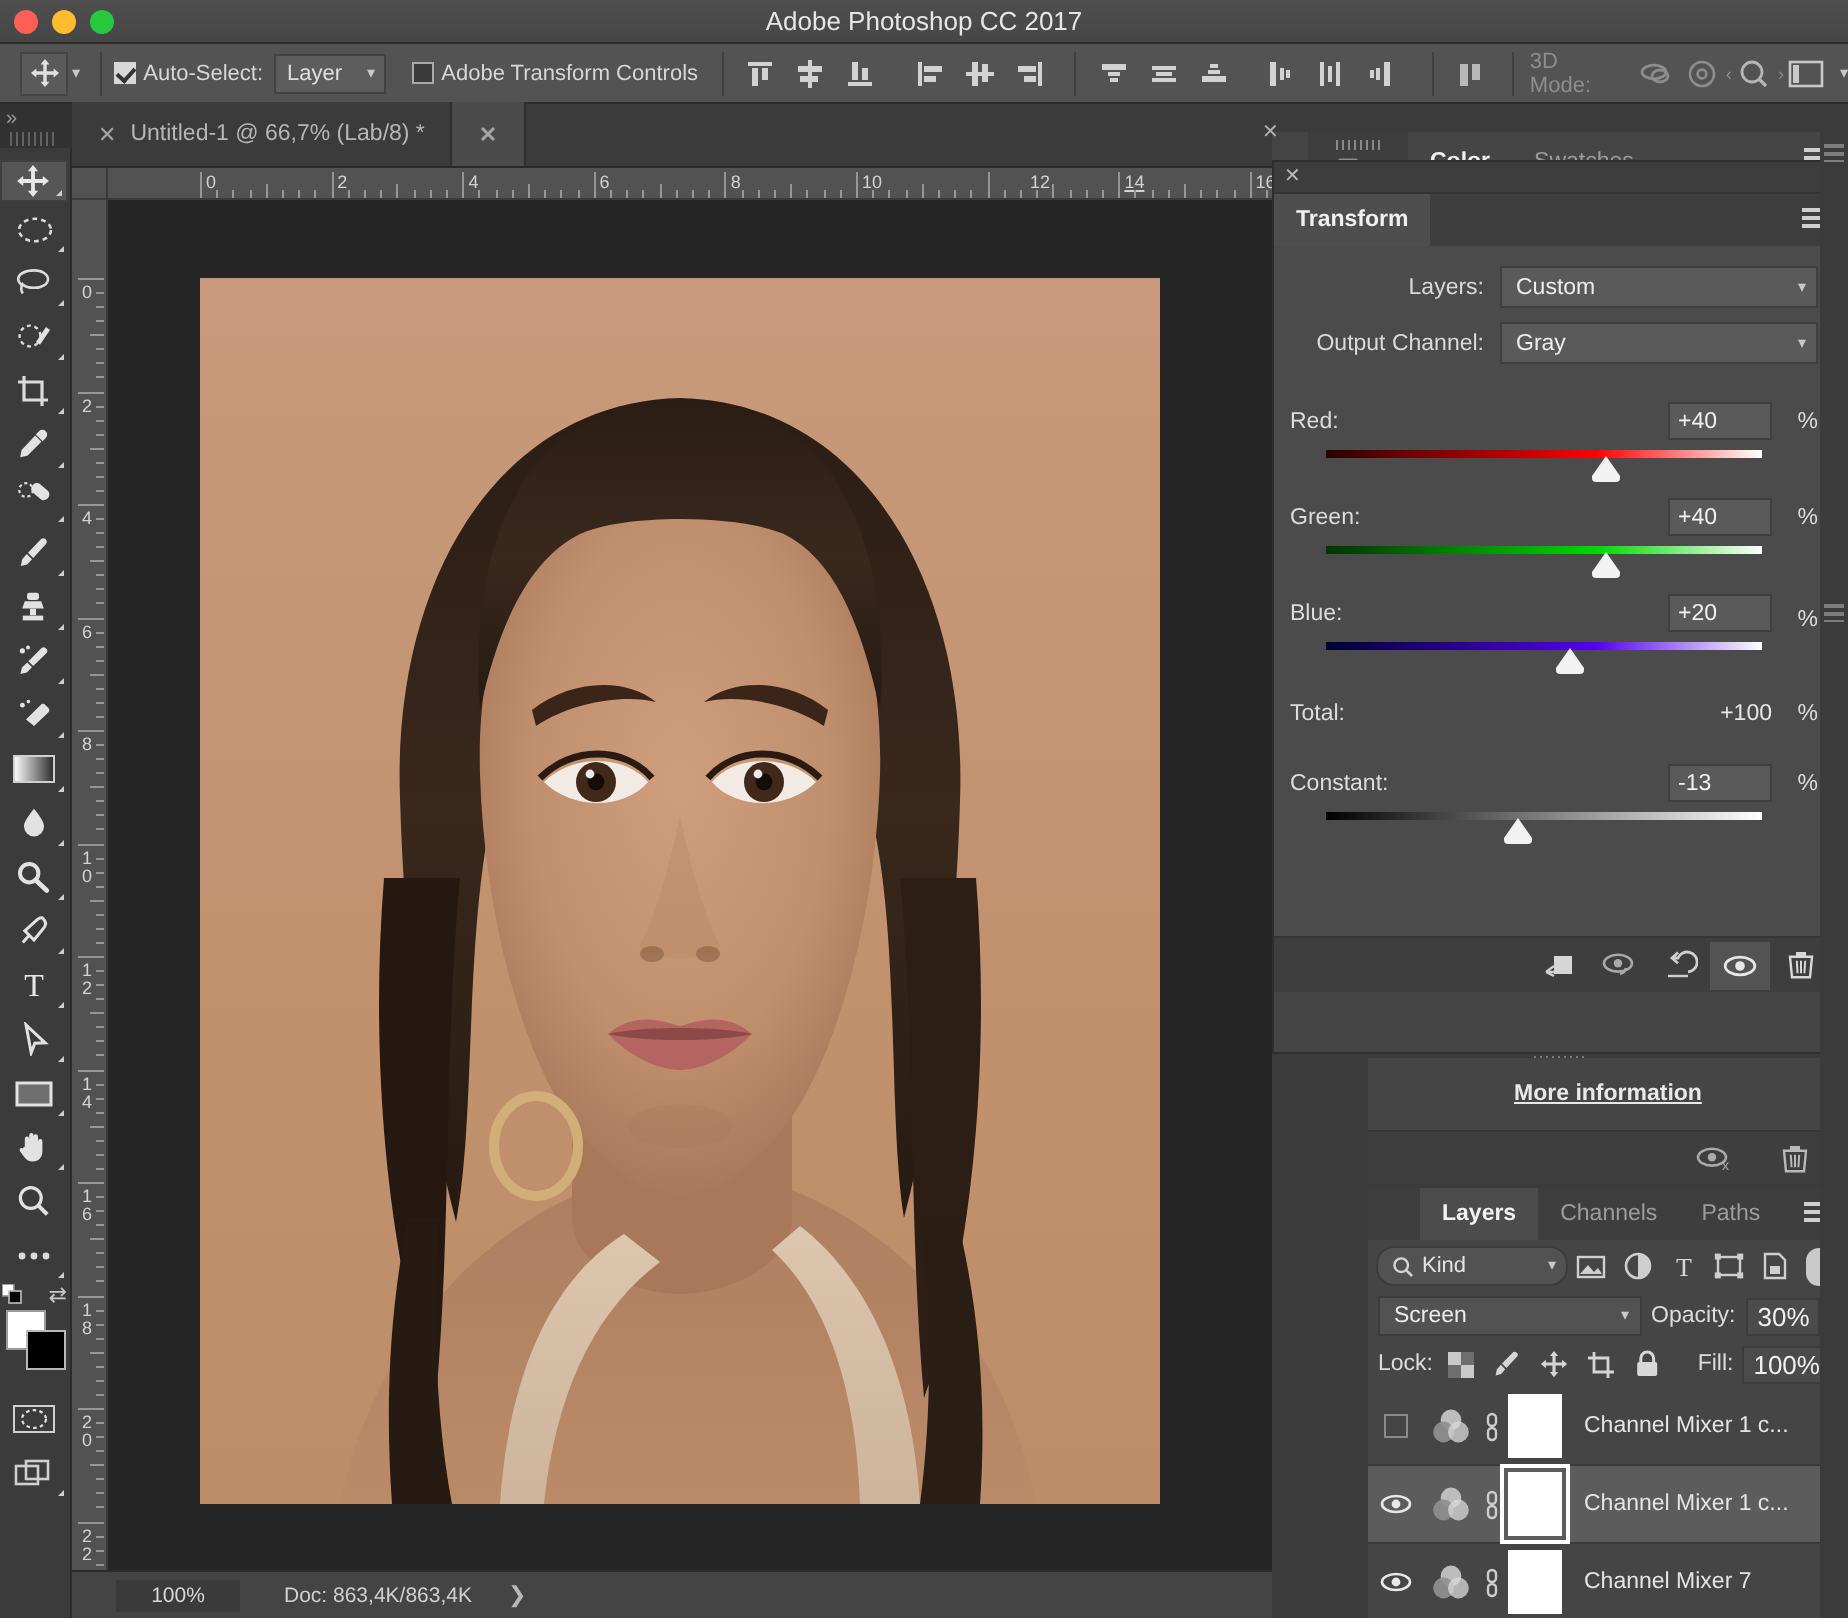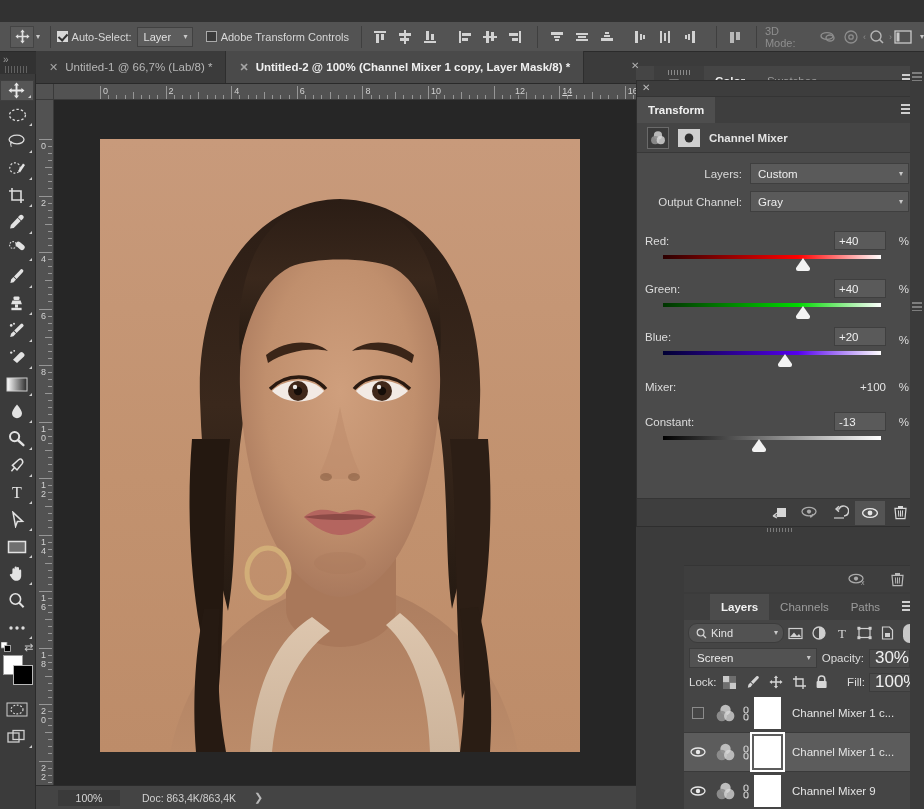--- a/index.html
+++ b/index.html
@@ -185,21 +185,21 @@
   .ltab.active{background:#4c4c4c;color:#f2f2f2;font-weight:bold;}
   .filterrow{height:26px;display:flex;align-items:center;gap:0;padding:0 4px;background:#454545;}
   .kindsel{width:96px;height:20px;background:#525252;border:1px solid #3c3c3c;border-radius:9px;
      display:flex;align-items:center;justify-content:space-between;padding:0 5px 0 7px;color:#e3e3e3;font-size:11px;}
   .ficon{width:23px;height:22px;display:flex;align-items:center;justify-content:center;}
   .toggle-pill{width:13px;height:19px;border-radius:7px;background:#c9c9c9;margin-left:4px;}
   .blendrow{height:24px;display:flex;align-items:center;gap:5px;padding:0 5px;}
   .blendsel{width:150px;height:20px;background:#525252;border:1px solid #3c3c3c;color:#ececec;font-size:11.5px;
      display:flex;align-items:center;justify-content:space-between;padding:0 5px 0 7px;}
   .opcl{font-size:11.5px;color:#dcdcdc;}
-  .opval{width:42px;height:19px;background:#4b4b4b;border:1px solid #3c3c3c;color:#f0f0f0;font-size:17px;
+  .opval{width:42px;height:19px;background:#4b4b4b;border:1px solid #3c3c3c;color:#f0f0f0;font-size:13px;
      display:flex;align-items:center;padding-left:5px;}
   .lockrow{height:24px;display:flex;align-items:center;gap:4px;padding:0 5px;}
   .lrow{height:39px;display:flex;align-items:center;border-bottom:1px solid #3a3a3a;background:#454545;}
   .lrow.active{background:#5c5c5c;}
   .eyecell{width:28px;height:39px;display:flex;align-items:center;justify-content:center;}
   .emptybox{width:12px;height:12px;border:1px solid #8b8b8b;}
   .lthumb{width:26px;height:26px;display:flex;align-items:center;justify-content:center;}
   .linkic{width:16px;display:flex;align-items:center;justify-content:center;}
   .maskthumb{width:27px;height:32px;background:#fff;}
   .maskthumb.sel2{outline:2px solid #fff;outline-offset:2px;}
@@ -212,20 +212,28 @@
   .rcloseX{position:absolute;left:631px;top:60px;color:#b0b0b0;font-size:10px;}
 
   
   .portrait{position:absolute;inset:0;}
 </style>
 </head>
 <body>
 
 <div id="app">
 
+  <div class="titlebar">
+    <div class="tl-lights">
+      <div class="tl-dot tl-red"></div>
+      <div class="tl-dot tl-yellow"></div>
+      <div class="tl-dot tl-green"></div>
+    </div>
+    <div class="tl-title">Adobe Photoshop CC 2017</div>
+  </div>
 
   <div class="optionsbar">
     <div class="opt-tool">
       <div class="tbox">
         <svg width="15" height="15" viewBox="0 0 16 16">
             <path d="M8 0.5 L10.4 3.4 L8.9 3.4 L8.9 7.1 L12.6 7.1 L12.6 5.6 L15.5 8 L12.6 10.4 L12.6 8.9 L8.9 8.9 L8.9 12.6 L10.4 12.6 L8 15.5 L5.6 12.6 L7.1 12.6 L7.1 8.9 L3.4 8.9 L3.4 10.4 L0.5 8 L3.4 5.6 L3.4 7.1 L7.1 7.1 L7.1 3.4 L5.6 3.4 Z" fill="#e0e0e0"></path>
           </svg>
       </div>
       <span class="caret">▾</span>
     </div>
@@ -382,21 +390,20 @@
   <div class="tl-collapse">»</div>
   <div class="tl-grip"></div>
 
   <div class="tabbar">
     <div class="dtab">
       <span class="xglyph">✕</span>
       <span>Untitled-1 @ 66,7% (Lab/8) *</span>
     </div>
     <div class="dtab active">
       <span class="xglyph">✕</span>
-      <span>Untitled-2 @ 100% (Channel Mixer 1 copy, Layer Mask/8) *</span>
     </div>
   </div>
 
   <div class="toolbar">
     <div class="tool sel">
       <svg width="17" height="17" viewBox="0 0 16 16">
           <path d="M8 0.5 L10.4 3.4 L8.9 3.4 L8.9 7.1 L12.6 7.1 L12.6 5.6 L15.5 8 L12.6 10.4 L12.6 8.9 L8.9 8.9 L8.9 12.6 L10.4 12.6 L8 15.5 L5.6 12.6 L7.1 12.6 L7.1 8.9 L3.4 8.9 L3.4 10.4 L0.5 8 L3.4 5.6 L3.4 7.1 L7.1 7.1 L7.1 3.4 L5.6 3.4 Z" fill="#e8e8e8"></path>
         </svg>
       <i class="tri"></i>
     </div>
@@ -860,35 +867,20 @@
 
     <div class="propspanel">
       <div class="prop-titlebar">
         <span class="prop-close">✕</span>
         <span class="prop-collapse">«</span>
       </div>
       <div class="prop-tabrow">
         <div class="prop-tab">Transform</div>
         <div class="hammenu" style="top:7px"></div>
       </div>
-      <div class="prop-head">
-        <div class="adjicon">
-          <svg width="16" height="16">
-              <circle cx="8" cy="5.4" r="4.1" fill="#b8b8b8"></circle>
-              <circle cx="5.2" cy="10.2" r="4.1" fill="#8e8e8e" opacity=".92"></circle>
-              <circle cx="10.8" cy="10.2" r="4.1" fill="#d9d9d9" opacity=".8"></circle>
-            </svg>
-        </div>
-        <div class="maskicon">
-          <svg width="16" height="12">
-              <ellipse cx="8" cy="6" rx="4.3" ry="4.6" fill="#2f2f2f"></ellipse>
-            </svg>
-        </div>
-        <span class="prop-head-title">Channel Mixer</span>
-      </div>
 
       <div class="prop-body">
         <div class="prop-scroll">
             <i></i>
           </div>
 
         <div class="row">
           <span class="rowlabel">Layers:</span>
           <div class="sel">
             <span>Custom</span>
@@ -941,21 +933,21 @@
               <span class="pct">%</span>
             </span>
           </div>
           <div class="track-wrap">
             <div class="track" style="background:linear-gradient(90deg,#000033,#5500ee 62%,#ffffff)"></div>
             <div class="thumb" style="left:53%"></div>
           </div>
         </div>
 
         <div class="totalrow">
-          <span class="chname">Mixer:</span>
+          <span class="chname">Total:</span>
           <span style="display:flex;align-items:center">
             <span class="totalval">+100</span>
             <span class="pct">%</span>
           </span>
         </div>
 
         <div>
           <div class="chrow">
             <span class="chname">Constant:</span>
             <span style="display:flex;align-items:center">
@@ -1005,20 +997,23 @@
               <line x1="7.5" y1="5.4" x2="7.5" y2="11.6" stroke="#d8d8d8" stroke-width="1"></line>
               <line x1="9.6" y1="5.4" x2="9.2" y2="11.6" stroke="#d8d8d8" stroke-width="1"></line>
             </svg>
         </div>
       </div>
       <div class="prop-grip">
           <div class="gripdots"></div>
         </div>
     </div>
 
+    <div class="moreinfo">
+      <span>More information</span>
+    </div>
     <div class="mi-footer">
       <div class="fbtn">
         <svg width="20" height="15">
             <ellipse cx="9" cy="6.6" rx="7" ry="4.2" fill="none" stroke="#a9a9a9" stroke-width="1.3"></ellipse>
             <circle cx="9" cy="6.6" r="2.1" fill="#a9a9a9"></circle>
             <text x="14" y="13" font-size="7" fill="#a9a9a9" font-family="Liberation Sans, sans-serif">x</text>
           </svg>
       </div>
       <div class="fbtn">
         <svg width="15" height="15">
@@ -1192,21 +1187,21 @@
               <circle cx="14.2" cy="13" r="5.2" fill="#d9d9d9" opacity=".75"></circle>
             </svg>
         </div>
         <div class="linkic">
           <svg width="10" height="15">
               <rect x="3" y="1" width="4" height="6" rx="2" fill="none" stroke="#cdcdcd" stroke-width="1.2"></rect>
               <rect x="3" y="8" width="4" height="6" rx="2" fill="none" stroke="#cdcdcd" stroke-width="1.2"></rect>
             </svg>
         </div>
         <div class="maskthumb"></div>
-        <span class="lname">Channel Mixer 9</span>
+        <span class="lname">Channel Mixer 7</span>
       </div>
 
     </div>
 
   </div>
 
   <div class="edgecol">
     <div class="edgegrip" style="top:20px"></div>
     <div class="edgegrip" style="top:250px"></div>
   </div>

